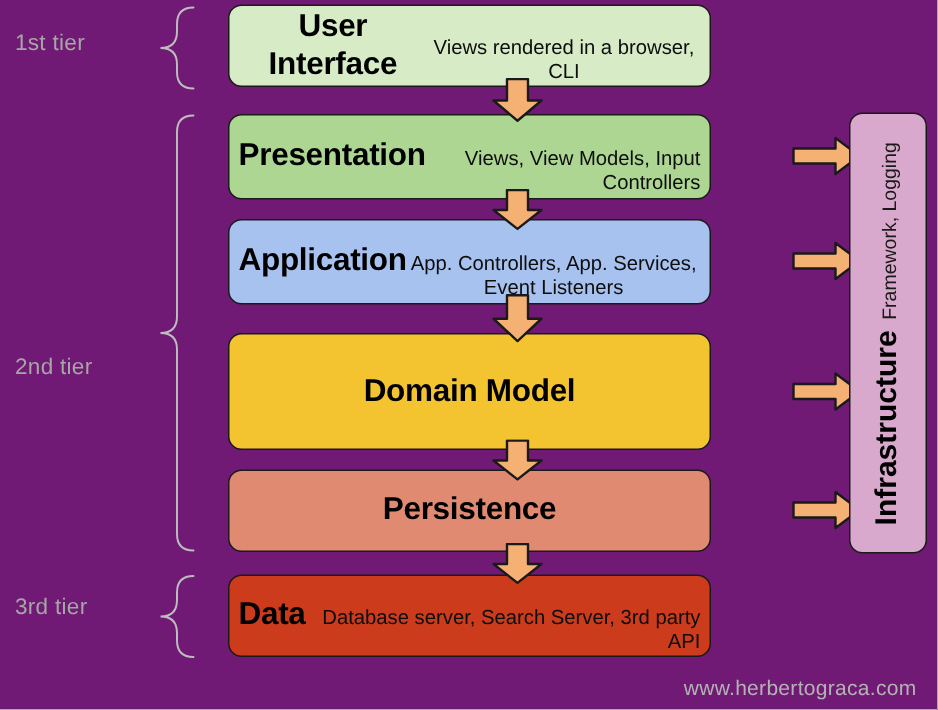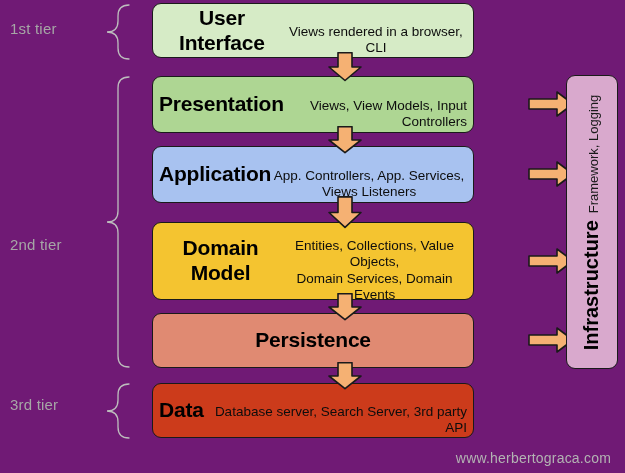--- a/index.html
+++ b/index.html
@@ -135,25 +135,24 @@
       <div class="layer" style="top: 3px; height: 55px; background: rgb(214, 235, 198);">
         <div class="title">User Interface</div>
         <div class="subtitle"><span>Views rendered in a browser, CLI</span></div>
       </div>
       <div class="layer" style="top: 76px; height: 57px; background: rgb(174, 214, 147); text-align: right;">
         <div class="title">Presentation</div>
         <div class="subtitle"><span>Views, View Models, Input Controllers</span></div>
       </div>
       <div class="layer" style="top: 146px; height: 57px; background: rgb(168, 194, 240);">
         <div class="title">Application</div>
-        <div class="subtitle"><span>App. Controllers, App. Services, Views Listeners</span></div>
+        <div class="subtitle"><span>App. Controllers, App. Services, Event Listeners</span></div>
       </div>
       <div class="layer" style="top: 222px; height: 78px; background: rgb(244, 196, 48);">
         <div class="title">Domain Model</div>
-        <div class="subtitle"><span>Entities, Collections, Value Objects,</span><span class="l2">Domain Services, Domain Events</span></div>
       </div>
       <div class="layer" style="top: 313px; height: 55px; background: rgb(224, 138, 114);">
         <div class="title">Persistence</div>
       </div>
       <div class="layer" style="top: 383px; height: 55px; background: rgb(204, 59, 27); text-align: right;">
         <div class="title">Data</div>
         <div class="subtitle"><span>Database server, Search Server, 3rd party API</span></div>
       </div>
     </div>
 

